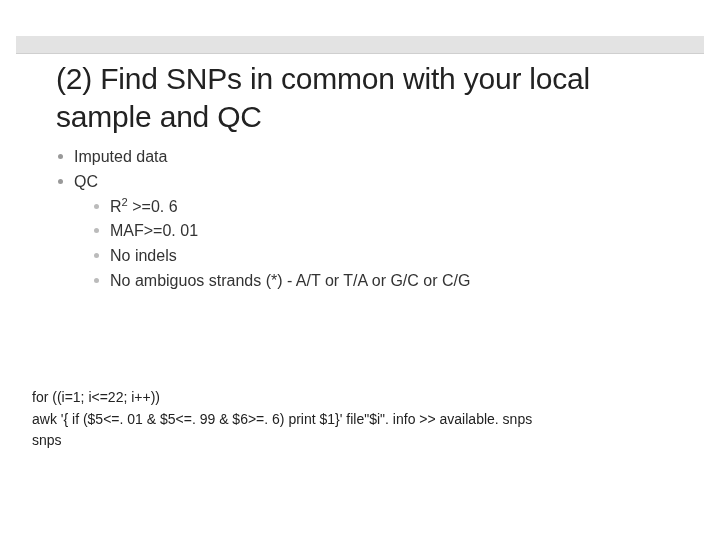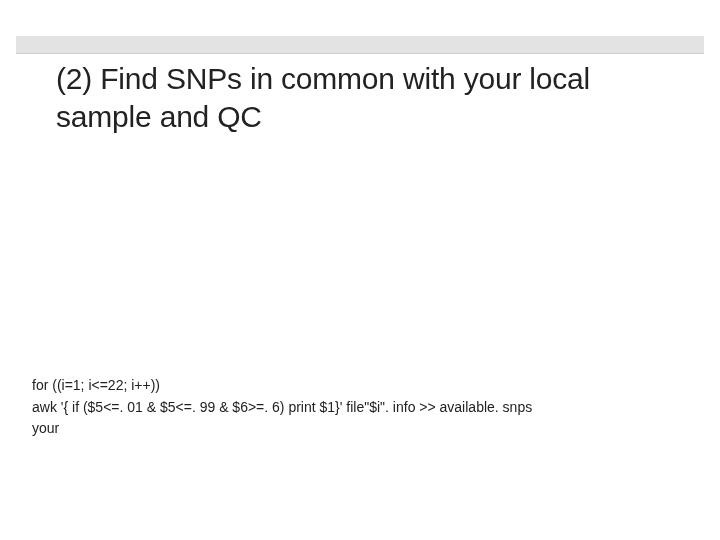--- a/index.html
+++ b/index.html
@@ -67,39 +67,53 @@
     top: 9px;
     width: 5px;
     height: 5px;
     background: #bbb;
     border-radius: 50%;
   }
   .sup { font-size: 0.7em; vertical-align: super; line-height: 0; }
   .codeblock {
     position: absolute;
     left: 32px;
-    bottom: 120px;
+    bottom: 108px;
     width: 640px;
   }
   .codeblock .line {
     font-size: 14px;
     line-height: 1.55;
     color: #222;
     white-space: pre-wrap;
   }
 </style>
 </head>
 <body>
 
 <div class="slide">
   <div class="topbar"></div>
 
   <div class="content">
     <h1 class="title">(2) Find SNPs in common with your local sample and QC</h1>
 
+    <ul class="level1">
+      <li>Imputed data</li>
+      <li>
+        <span>QC</span>
+        <ul class="level2">
+          <li>
+            <span>R</span><span class="sup">2</span><span> &gt;=0. 6</span>
+          </li>
+          <li>MAF&gt;=0. 01</li>
+          <li>No indels</li>
+          <li>No ambiguos strands (*)  - A/T  or T/A or G/C or C/G</li>
+        </ul>
+      </li>
+    </ul>
   </div>
 
   <div class="codeblock">
     <div class="line">for ((i=1; i&lt;=22; i++))</div>
     <div class="line">awk '{ if ($5&lt;=. 01 &amp; $5&lt;=. 99 &amp; $6&gt;=. 6) print $1}' file"$i". info &gt;&gt; available. snps</div>
-    <div class="line">your</div>
+    <div class="line">snps</div>
   </div>
 </div>
 
 </body></html>

